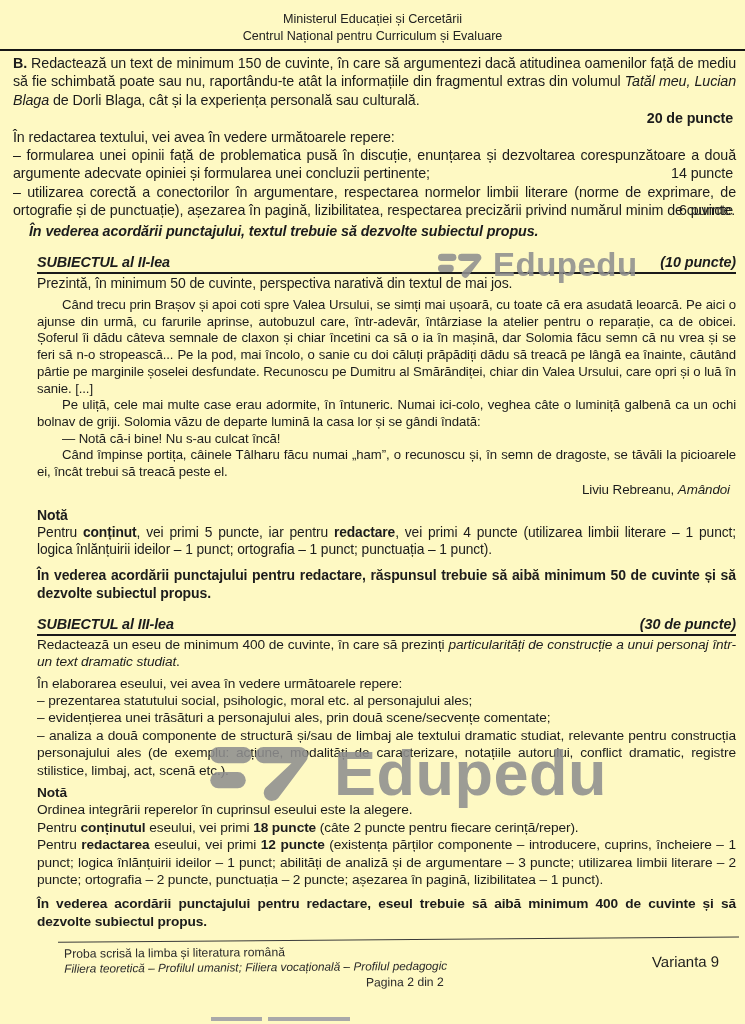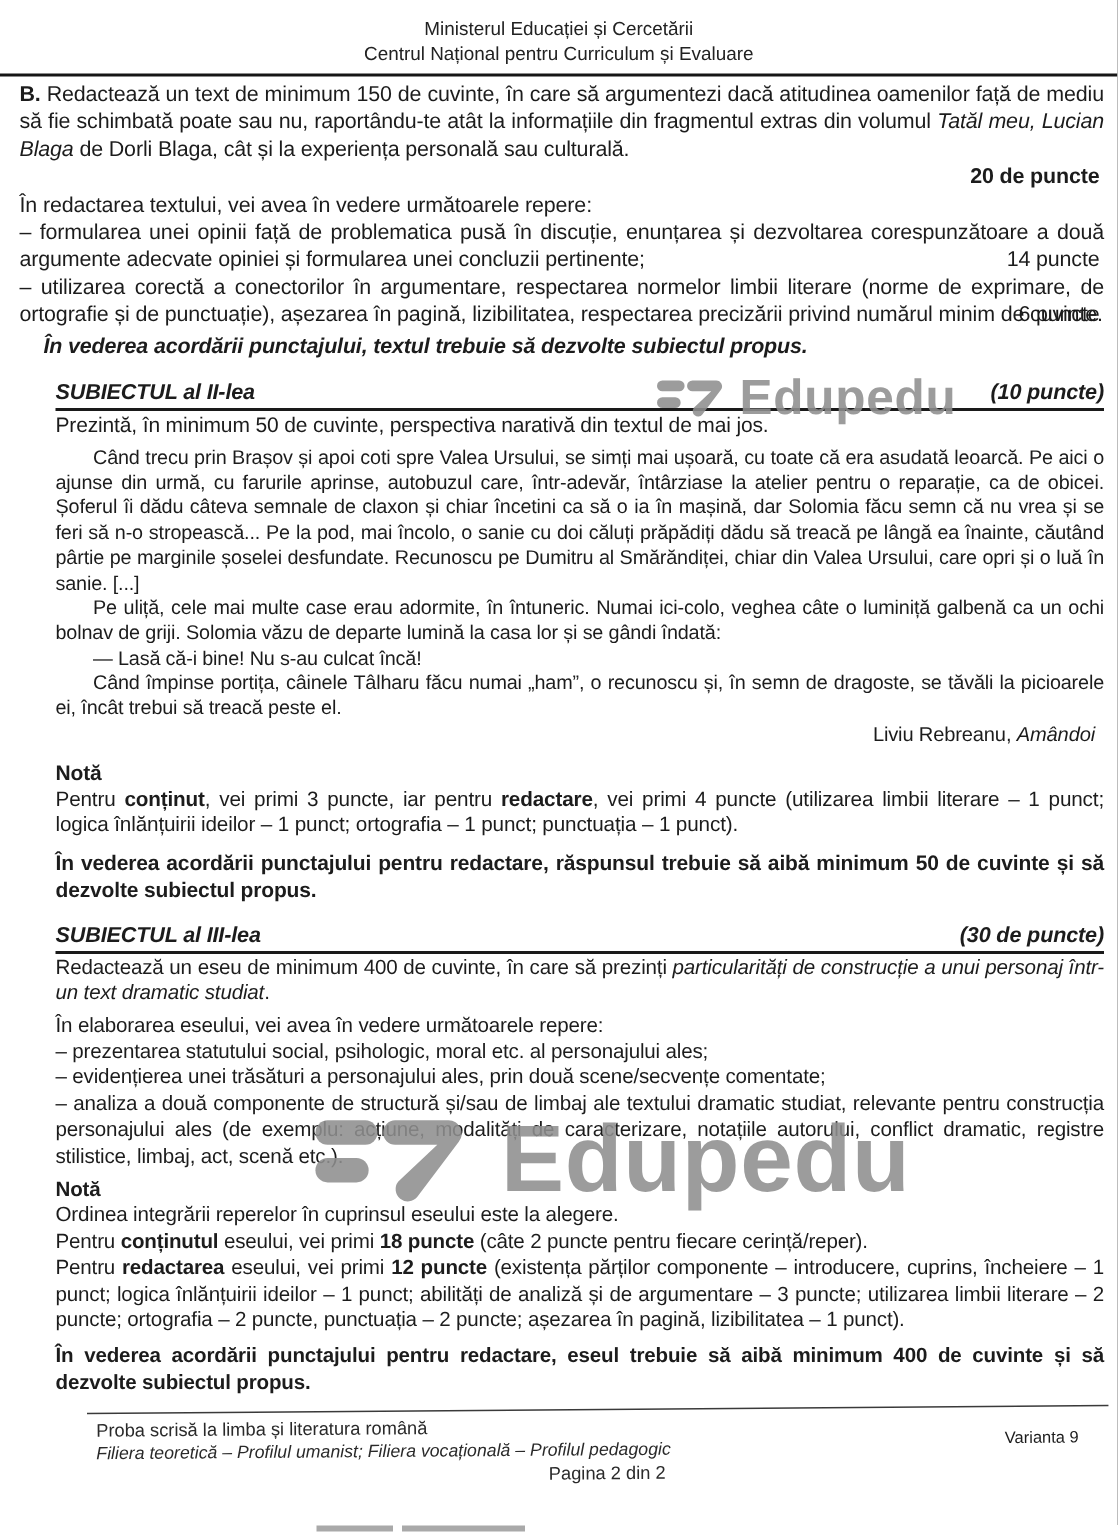--- a/index.html
+++ b/index.html
@@ -1,20 +1,20 @@
 <!DOCTYPE html>
 <html><head>
 <meta charset="utf-8">
 <style>
   html,body{margin:0;padding:0;background:#8a8a8a;}
   .page{
     position:relative;
     width:745px;height:1024px;
     margin:0 auto;
-    background:#ffffff;
+    background:#fef9c3;
     font-family:"Liberation Sans","DejaVu Sans",sans-serif;
     color:#1c1c1c;
     overflow:hidden;
   }
   p{margin:0;}
   .just{text-align:justify;}
   .bold{font-weight:bold;}
 
   
   .doc-header{padding-top:11px;text-align:center;font-size:12.6px;line-height:17px;color:#222;}
@@ -51,21 +51,21 @@
   .wm-large{left:210px;top:737px;font-size:63px;gap:20px;}
   .wm-large svg{width:104px;height:65px;}
 
   
   .doc-footer{position:absolute;left:0;right:0;top:942px;height:60px;
               transform:rotate(-0.45deg);transform-origin:40px 0;}
   .footer-rule{border:0;border-top:1.5px solid #3a3a3a;margin:0 6px 0 58px;}
   .footer-text{padding-left:64px;padding-top:5px;font-size:12.2px;line-height:12px;color:#2a2a2a;}
   .footer-l2{font-style:italic;margin-top:3px;font-size:11.8px;}
   .footer-page{text-align:center;margin-top:4px;font-size:12.2px;}
-  .footer-variant{position:absolute;right:26px;top:16px;font-size:11px;}
+  .footer-variant{position:absolute;right:26px;top:16px;font-size:15px;}
 
   
   .scan-bar{position:absolute;height:4px;background:#a9a9a9;top:1017px;}
   .scan-bar.b1{left:211px;width:51px;}
   .scan-bar.b2{left:268px;width:82px;}
 </style>
 </head>
 <body>
 
 <div class="page">
@@ -93,27 +93,27 @@
 
   <div class="subject subject-2">
     <div class="subj-head">
       <span>SUBIECTUL al II-lea</span>
       <span>(10 puncte)</span>
     </div>
     <p class="task">Prezintă, în minimum 50 de cuvinte, perspectiva narativă din textul de mai jos.</p>
     <div class="passage">
       <p class="just indent">Când trecu prin Brașov și apoi coti spre Valea Ursului, se simți mai ușoară, cu toate că era asudată leoarcă. Pe aici o ajunse din urmă, cu farurile aprinse, autobuzul care, într-adevăr, întârziase la atelier pentru o reparație, ca de obicei. Șoferul îi dădu câteva semnale de claxon și chiar încetini ca să o ia în mașină, dar Solomia făcu semn că nu vrea și se feri să n-o stropească... Pe la pod, mai încolo, o sanie cu doi căluți prăpădiți dădu să treacă pe lângă ea înainte, căutând pârtie pe marginile șoselei desfundate. Recunoscu pe Dumitru al Smărăndiței, chiar din Valea Ursului, care opri și o luă în sanie. [...]</p>
       <p class="just indent">Pe uliță, cele mai multe case erau adormite, în întuneric. Numai ici-colo, veghea câte o luminiță galbenă ca un ochi bolnav de griji. Solomia văzu de departe lumină la casa lor și se gândi îndată:</p>
-      <p class="indent">— Lasă că-i bine! Nu s-au culcat încă!</p>
+      <p class="indent">— Notă că-i bine! Nu s-au culcat încă!</p>
       <p class="just indent">Când împinse portița, câinele Tâlharu făcu numai „ham”, o recunoscu și, în semn de dragoste, se tăvăli la picioarele ei, încât trebui să treacă peste el.</p>
       <p class="attribution"><span>Liviu Rebreanu, </span><span style="font-style: italic;">Amândoi</span></p>
     </div>
     <p class="note-title">Notă</p>
     <div class="note-block">
-      <p class="just"><span>Pentru </span><span style="font-weight: bold;">conținut</span><span>, vei primi 3 puncte, iar pentru </span><span style="font-weight: bold;">redactare</span><span>, vei primi 4 puncte (utilizarea limbii literare – 1 punct; logica înlănțuirii ideilor – 1 punct; ortografia – 1 punct; punctuația – 1 punct).</span></p>
+      <p class="just"><span>Pentru </span><span style="font-weight: bold;">conținut</span><span>, vei primi 5 puncte, iar pentru </span><span style="font-weight: bold;">redactare</span><span>, vei primi 4 puncte (utilizarea limbii literare – 1 punct; logica înlănțuirii ideilor – 1 punct; ortografia – 1 punct; punctuația – 1 punct).</span></p>
     </div>
     <p class="bold just bold-note">În vederea acordării punctajului pentru redactare, răspunsul trebuie să aibă minimum 50 de cuvinte și să dezvolte subiectul propus.</p>
   </div>
 
   <div class="subject subject-3">
     <div class="subj-head">
       <span>SUBIECTUL al III-lea</span>
       <span>(30 de puncte)</span>
     </div>
     <p class="task just"><span>Redactează un eseu de minimum 400 de cuvinte, în care să prezinți </span><span style="font-style: italic;">particularități de construcție a unui personaj într-un text dramatic studiat</span><span>.</span></p>

